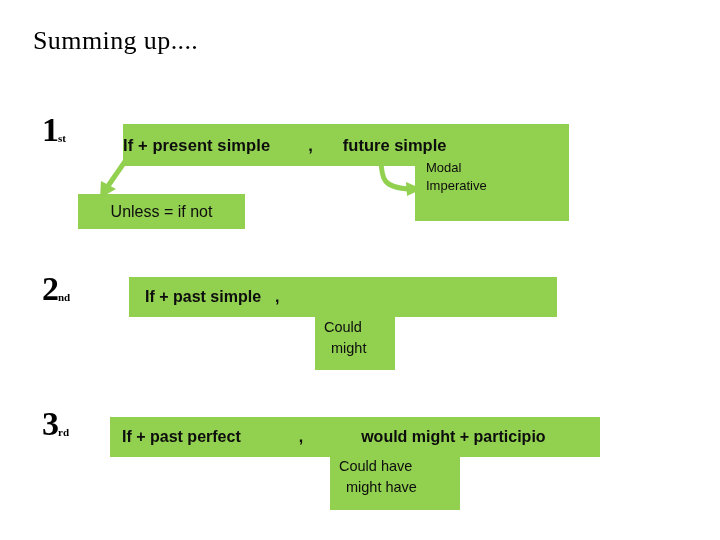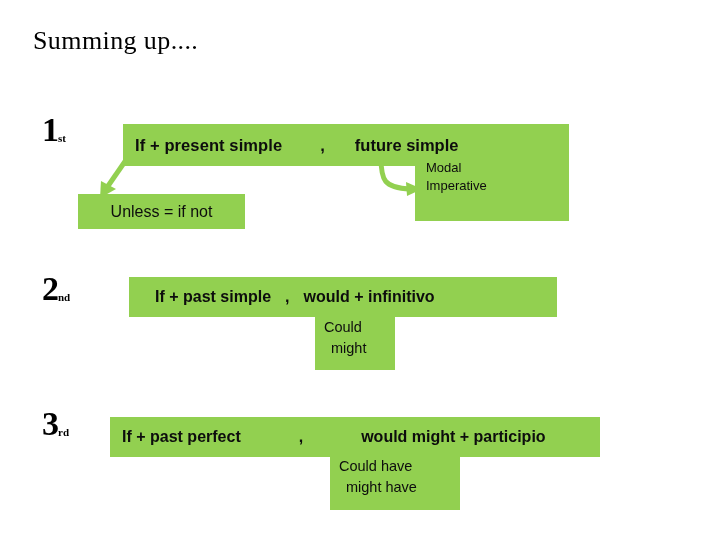--- a/index.html
+++ b/index.html
@@ -86,21 +86,20 @@
     font-weight: 400;
     color: #0d0d0d;
     white-space: nowrap;
   }
 
   
   #bar-1 {
     left: 123px; top: 124px;
     width: 446px; height: 42px;
     font-size: 16.5px;
-    padding-left: 12px;
   }
   #bar-1 .seg-if      { letter-spacing: 0.1px; }
   #bar-1 .gap-a       { display:inline-block; width: 16px; }
   #bar-1 .seg-comma   { padding: 0 0 0 22px; }
   #bar-1 .gap-b       { display:inline-block; width: 30px; }
 
   #box-unless {
     left: 78px; top: 194px;
     width: 167px; height: 35px;
     display: flex;
@@ -115,21 +114,21 @@
     padding: 4px 0 0 11px;
     font-size: 13px;
     line-height: 1.42;
   }
 
   
   #bar-2 {
     left: 129px; top: 277px;
     width: 428px; height: 40px;
     font-size: 16px;
-    padding-left: 26px;
+    padding-left: 16px;
   }
   #bar-2 .gap-a { display:inline-block; width: 14px; }
 
   #box-could-2 {
     left: 315px; top: 314px;
     width: 80px; height: 56px;
     padding: 3px 0 0 9px;
     font-size: 14.5px;
     line-height: 1.45;
   }
@@ -203,21 +202,20 @@
 
   <div class="ordinal" id="ord-2">
     <span class="num">2</span><span class="suf">nd</span>
   </div>
 
   <div class="green formula" id="bar-2">
     <span>If + past simple</span>
       <span class="gap-a"></span>
       <span>,</span>
       <span class="gap-a"></span>
-      <span>would + infinitivo</span>
   </div>
 
   <div class="green note" id="box-could-2">
     <span>Could</span>
     <span class="ln2">might</span>
   </div>
 
   <div class="ordinal" id="ord-3">
     <span class="num">3</span><span class="suf">rd</span>
   </div>

